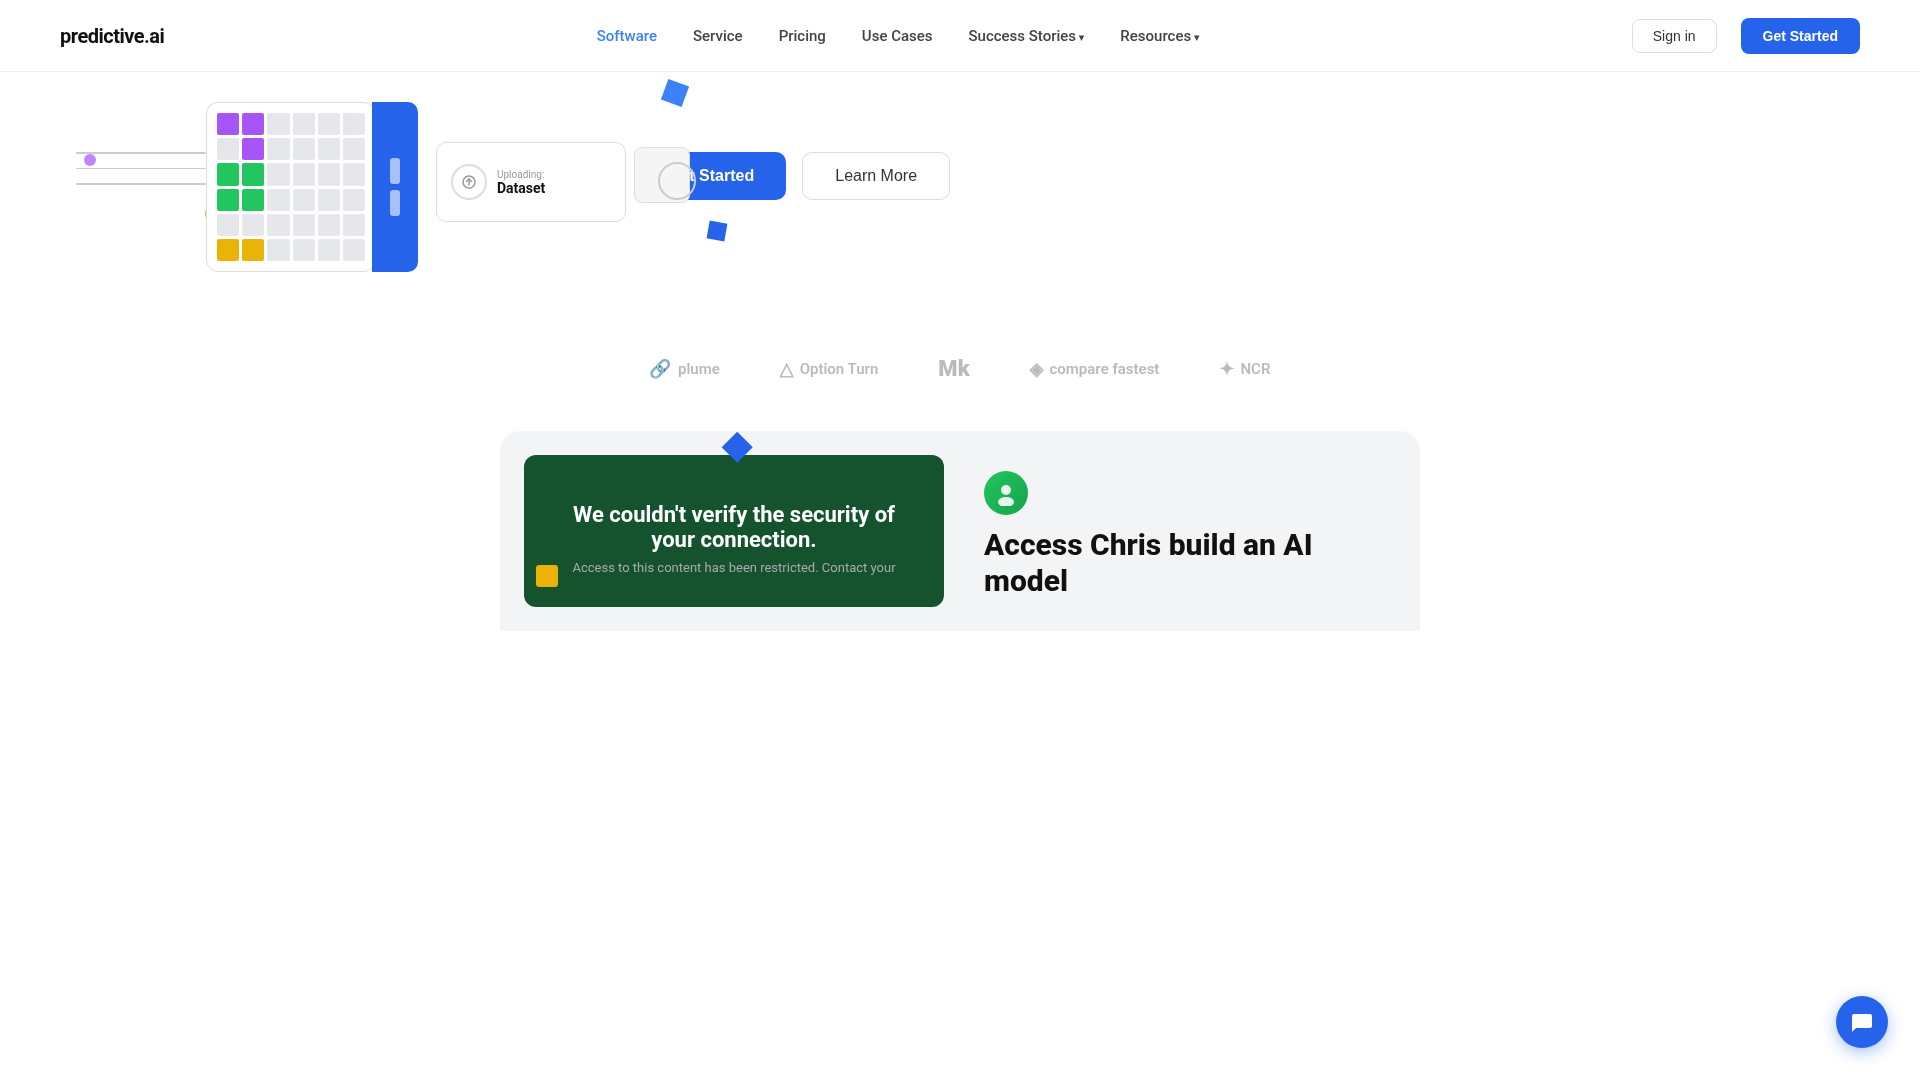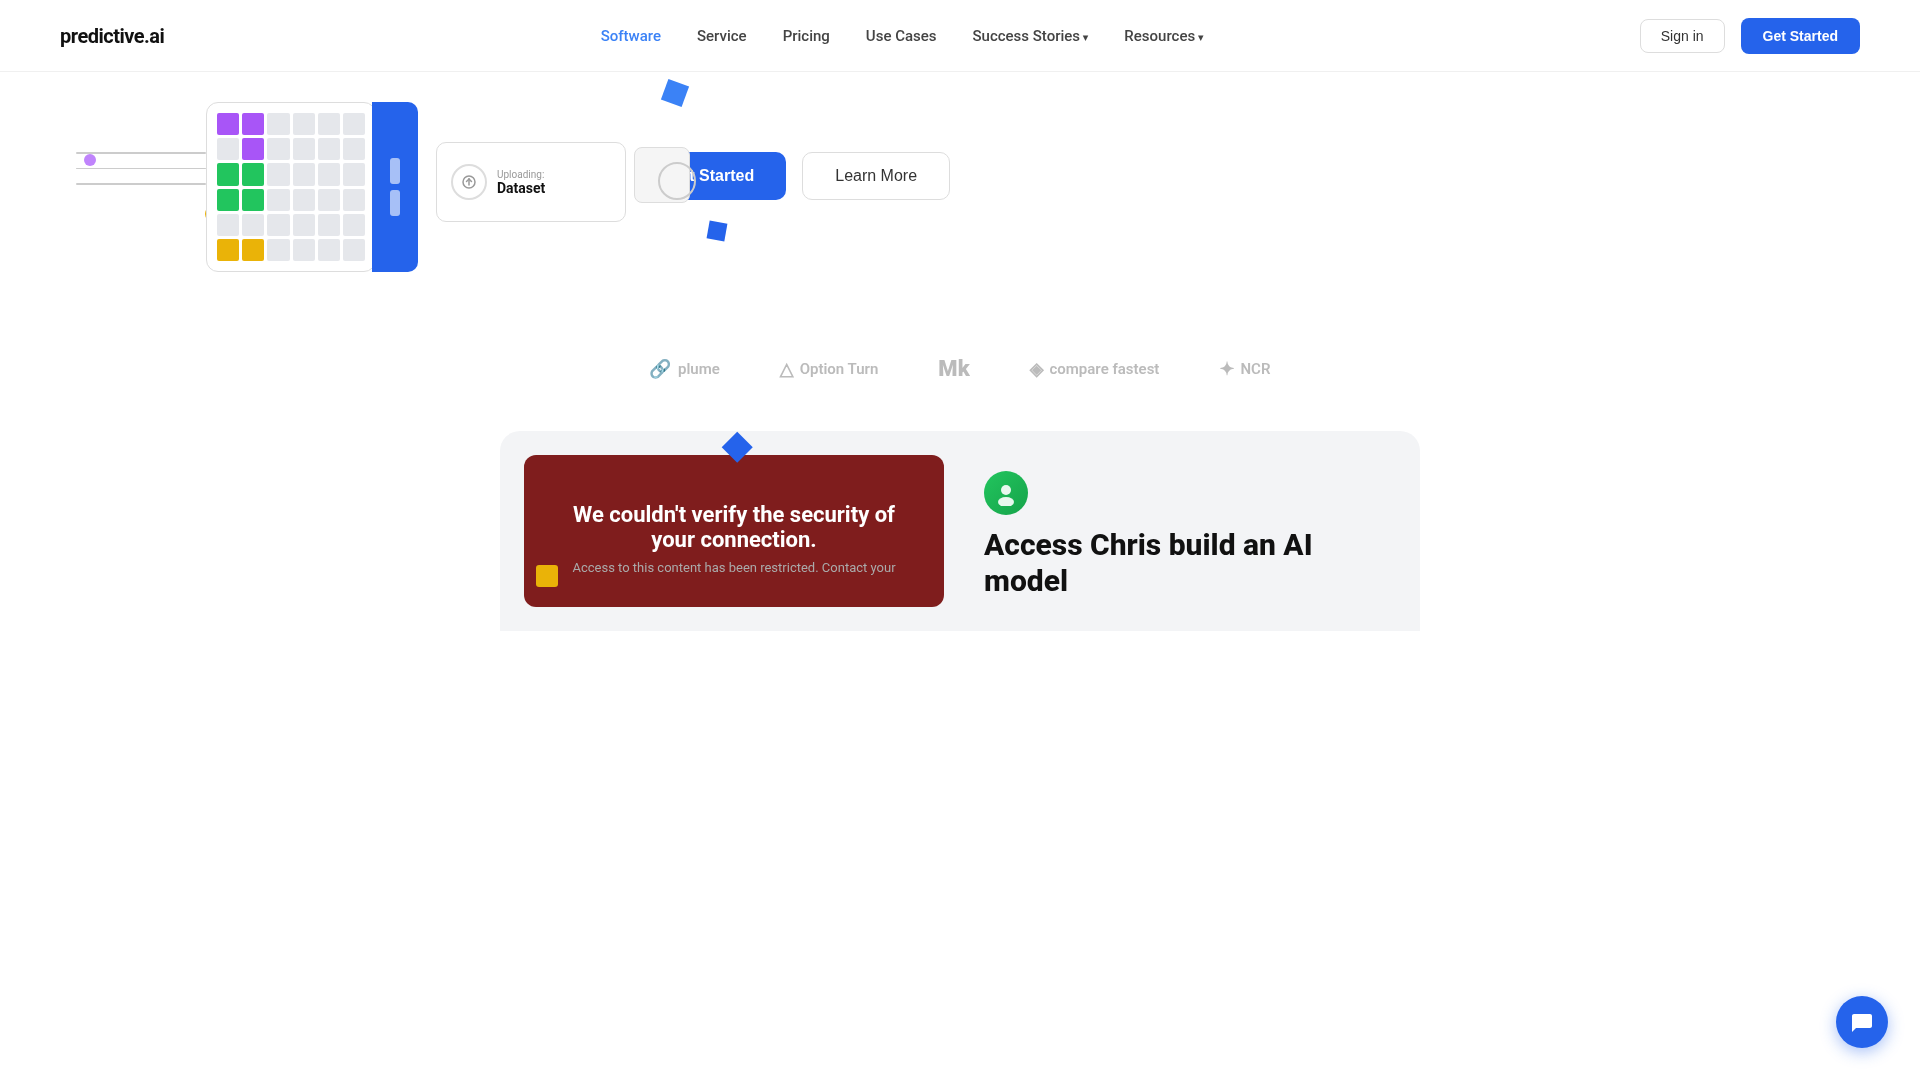--- a/index.html
+++ b/index.html
@@ -37,21 +37,21 @@
       font-weight: 500;
     }
     .nav-links li a.active { color: #3b82f6; }
     .nav-links li .with-arrow::after {
       content: ' ▾';
       font-size: 11px;
     }
     .nav-actions {
       display: flex;
       align-items: center;
-      gap: 16px;
+      gap: 24px;
     }
     .btn-signin {
       background: transparent;
       border: 1px solid #ddd;
       border-radius: 8px;
       padding: 8px 20px;
       font-size: 14px;
       font-weight: 500;
       color: #333;
       cursor: pointer;
@@ -255,21 +255,21 @@
       margin: 0 auto;
       max-width: 920px;
       border-radius: 20px 20px 0 0;
       display: flex;
       min-height: 200px;
       overflow: hidden;
       position: relative;
     }
 
     .video-placeholder {
-      background: #7f1d1d;
+      background: #14532d;
       width: 420px;
       flex-shrink: 0;
       border-radius: 12px;
       margin: 24px;
       padding: 32px;
       position: relative;
       display: flex;
       flex-direction: column;
       justify-content: flex-end;
     }

